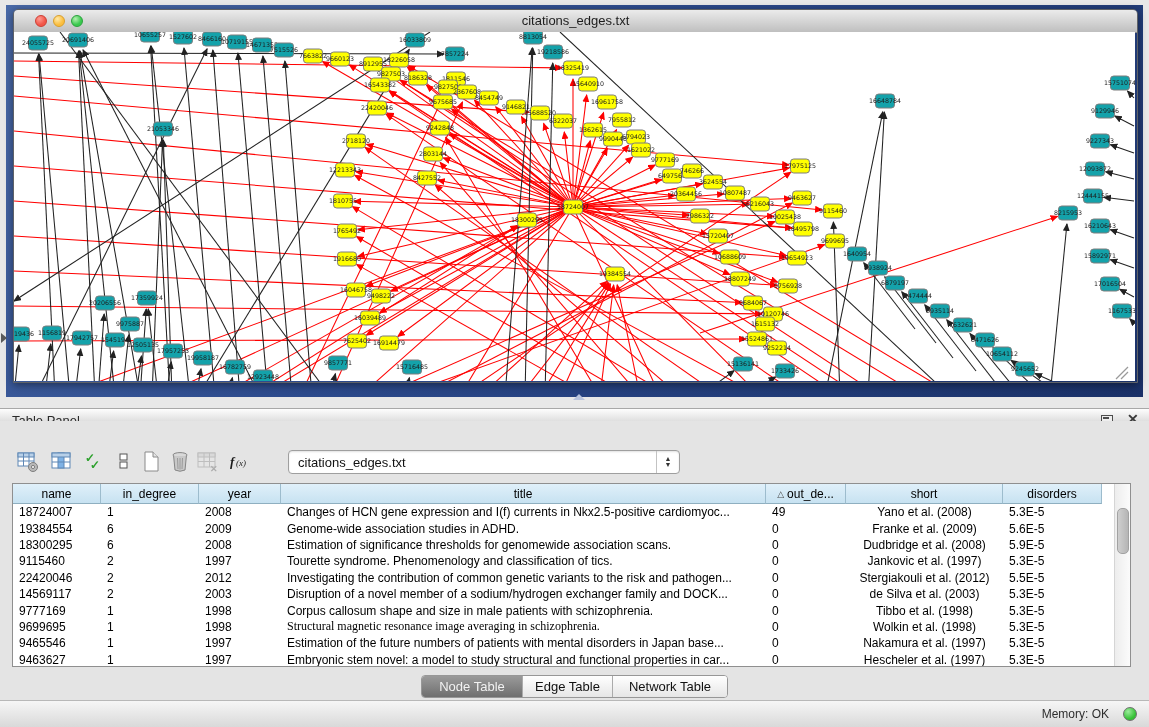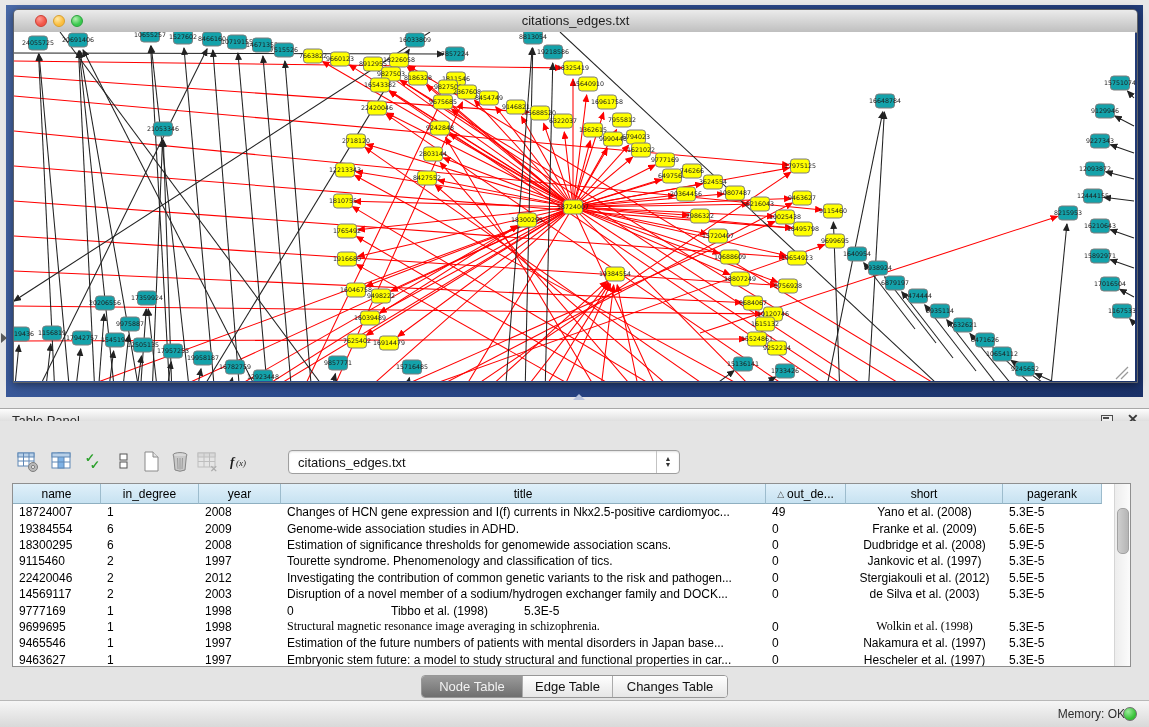--- a/index.html
+++ b/index.html
@@ -63,21 +63,21 @@
   
   .tabsbar{position:absolute;left:421px;top:675px;height:21px;display:flex;border:1px solid #979797;
     border-radius:4px;overflow:hidden;background:#fff;}
   .seg{height:21px;display:flex;align-items:center;justify-content:center;font-size:13px;color:#111;
     background:linear-gradient(#ffffff,#e6e6e6);box-sizing:border-box;}
   .seg.sel{background:linear-gradient(#9a9a9a,#6f6f6f);color:#f2f2f2;}
   .seg + .seg{border-left:1px solid #ababab;}
   
   .statusbar{position:absolute;left:0;top:700px;width:1149px;height:27px;
     background:linear-gradient(#f6f6f6,#d9d9d9);border-top:1px solid #b8b8b8;box-sizing:border-box;}
-  .mem-label{position:absolute;right:24px;top:6px;font-size:12px;color:#2e2e2e;}
+  .mem-label{position:absolute;right:40px;top:6px;font-size:12px;color:#2e2e2e;}
   .mem-led{position:absolute;right:12px;top:6px;width:14px;height:14px;border-radius:50%;
     background:radial-gradient(circle at 35% 30%,#9cec9c,#35c135 65%);border:1px solid #6f6f6f;box-sizing:border-box;}
 </style>
 </head>
 <body>
 
 <div id="app">
 
   <div class="desktop">
     <div class="split-handle"></div>
@@ -822,21 +822,21 @@
             <span>title</span>
           </div>
           <div class="th" style="width: 80px;">
             <span class="sorticon">△</span>
             <span>out_de...</span>
           </div>
           <div class="th" style="width: 157px;">
             <span>short</span>
           </div>
           <div class="th" style="width: 99px;">
-            <span>pagerank</span>
+            <span>disorders</span>
           </div>
         </div>
       <div id="tbody">
           <div class="trow">
             <div class="td" style="width: 88px; text-align: left; padding-left: 6px; box-sizing: border-box;">18724007</div>
             <div class="td" style="width: 98px; text-align: left; padding-left: 6px; box-sizing: border-box;">1</div>
             <div class="td" style="width: 82px; text-align: left; padding-left: 6px; box-sizing: border-box;">2008</div>
             <div class="td" style="width: 485px; text-align: left; padding-left: 6px; box-sizing: border-box;">Changes of HCN gene expression and I(f) currents in Nkx2.5-positive cardiomyoc...</div>
             <div class="td" style="width: 80px; text-align: left; padding-left: 6px; box-sizing: border-box;">49</div>
             <div class="td" style="width: 157px; text-align: center; padding-left: 0px; box-sizing: border-box;">Yano et al. (2008)</div>
@@ -884,62 +884,63 @@
             <div class="td" style="width: 82px; text-align: left; padding-left: 6px; box-sizing: border-box;">2003</div>
             <div class="td" style="width: 485px; text-align: left; padding-left: 6px; box-sizing: border-box;">Disruption of a novel member of a sodium/hydrogen exchanger family and DOCK...</div>
             <div class="td" style="width: 80px; text-align: left; padding-left: 6px; box-sizing: border-box;">0</div>
             <div class="td" style="width: 157px; text-align: center; padding-left: 0px; box-sizing: border-box;">de Silva et al. (2003)</div>
             <div class="td" style="width: 99px; text-align: left; padding-left: 6px; box-sizing: border-box;">5.3E-5</div>
           </div>
           <div class="trow">
             <div class="td" style="width: 88px; text-align: left; padding-left: 6px; box-sizing: border-box;">9777169</div>
             <div class="td" style="width: 98px; text-align: left; padding-left: 6px; box-sizing: border-box;">1</div>
             <div class="td" style="width: 82px; text-align: left; padding-left: 6px; box-sizing: border-box;">1998</div>
+            <div class="td" style="width: 485px; text-align: left; padding-left: 6px; box-sizing: border-box;">Corpus callosum shape and size in male patients with schizophrenia.</div>
             <div class="td" style="width: 80px; text-align: left; padding-left: 6px; box-sizing: border-box;">0</div>
             <div class="td" style="width: 157px; text-align: center; padding-left: 0px; box-sizing: border-box;">Tibbo et al. (1998)</div>
             <div class="td" style="width: 99px; text-align: left; padding-left: 6px; box-sizing: border-box;">5.3E-5</div>
           </div>
           <div class="trow">
             <div class="td" style="width: 88px; text-align: left; padding-left: 6px; box-sizing: border-box;">9699695</div>
             <div class="td" style="width: 98px; text-align: left; padding-left: 6px; box-sizing: border-box;">1</div>
             <div class="td" style="width: 82px; text-align: left; padding-left: 6px; box-sizing: border-box;">1998</div>
             <div class="td" style="width: 485px; text-align: left; padding-left: 6px; box-sizing: border-box; font-family: Liberation Serif, serif;">Structural magnetic resonance image averaging in schizophrenia.</div>
             <div class="td" style="width: 80px; text-align: left; padding-left: 6px; box-sizing: border-box;">0</div>
-            <div class="td" style="width: 157px; text-align: center; padding-left: 0px; box-sizing: border-box; font-family: Liberation Serif, serif;">Wolkin et al. (1998)</div>
+            <div class="td" style="width: 157px; text-align: center; padding-left: 0px; box-sizing: border-box;">Wolkin et al. (1998)</div>
             <div class="td" style="width: 99px; text-align: left; padding-left: 6px; box-sizing: border-box;">5.3E-5</div>
           </div>
           <div class="trow">
             <div class="td" style="width: 88px; text-align: left; padding-left: 6px; box-sizing: border-box;">9465546</div>
             <div class="td" style="width: 98px; text-align: left; padding-left: 6px; box-sizing: border-box;">1</div>
             <div class="td" style="width: 82px; text-align: left; padding-left: 6px; box-sizing: border-box;">1997</div>
             <div class="td" style="width: 485px; text-align: left; padding-left: 6px; box-sizing: border-box;">Estimation of the future numbers of patients with mental disorders in Japan base...</div>
             <div class="td" style="width: 80px; text-align: left; padding-left: 6px; box-sizing: border-box;">0</div>
             <div class="td" style="width: 157px; text-align: center; padding-left: 0px; box-sizing: border-box;">Nakamura et al. (1997)</div>
             <div class="td" style="width: 99px; text-align: left; padding-left: 6px; box-sizing: border-box;">5.3E-5</div>
           </div>
           <div class="trow">
             <div class="td" style="width: 88px; text-align: left; padding-left: 6px; box-sizing: border-box;">9463627</div>
             <div class="td" style="width: 98px; text-align: left; padding-left: 6px; box-sizing: border-box;">1</div>
             <div class="td" style="width: 82px; text-align: left; padding-left: 6px; box-sizing: border-box;">1997</div>
-            <div class="td" style="width: 485px; text-align: left; padding-left: 6px; box-sizing: border-box;">Embryonic stem future: a model to study structural and functional properties in car...</div>
+            <div class="td" style="width: 485px; text-align: left; padding-left: 6px; box-sizing: border-box;">Embryonic stem novel: a model to study structural and functional properties in car...</div>
             <div class="td" style="width: 80px; text-align: left; padding-left: 6px; box-sizing: border-box;">0</div>
             <div class="td" style="width: 157px; text-align: center; padding-left: 0px; box-sizing: border-box;">Hescheler et al. (1997)</div>
             <div class="td" style="width: 99px; text-align: left; padding-left: 6px; box-sizing: border-box;">5.3E-5</div>
           </div>
         </div>
     </div>
     <div class="vscroll">
       <div class="vthumb"></div>
     </div>
   </div>
 
   <div class="tabsbar" id="tabsbar">
       <div class="seg sel" style="width: 100px;">Node Table</div>
       <div class="seg" style="width: 90px;">Edge Table</div>
-      <div class="seg" style="width: 115px;">Changes Table</div>
+      <div class="seg" style="width: 115px;">Network Table</div>
     </div>
 
   <div class="statusbar">
     <span class="mem-label">Memory: OK</span>
     <span class="mem-led"></span>
   </div>
 
 </div>
 
 </body></html>

